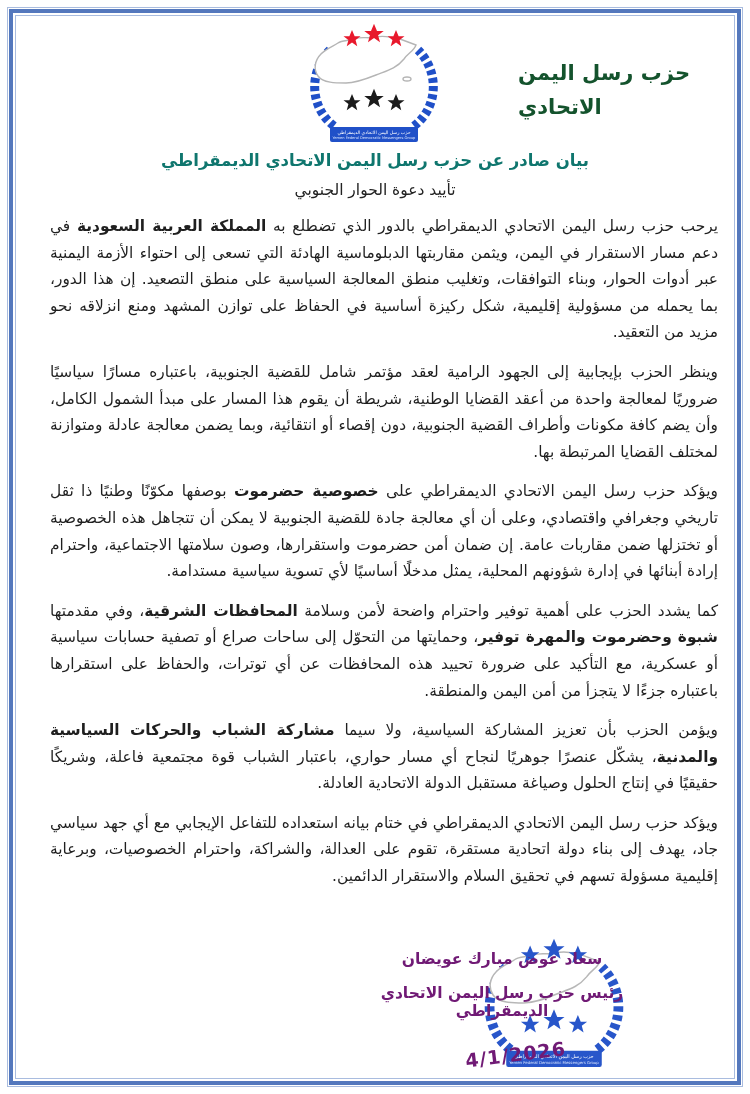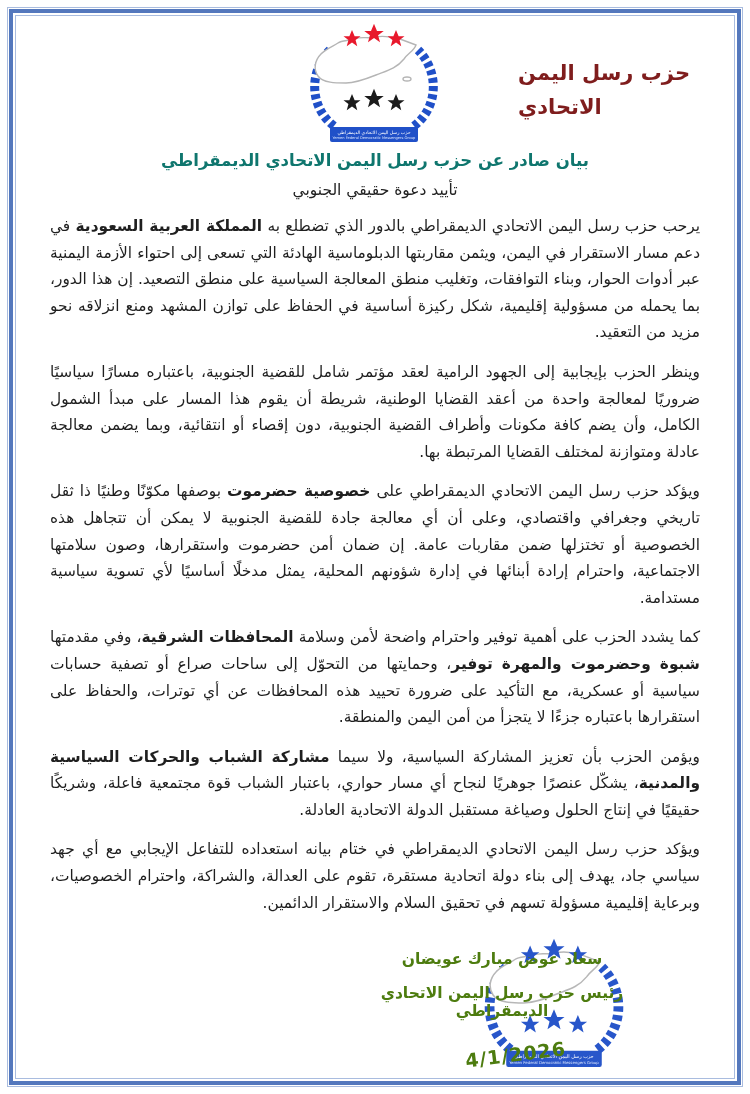--- a/index.html
+++ b/index.html
@@ -19,34 +19,34 @@
   .wreath{fill:none;stroke:var(--emblem-blue);stroke-width:9;stroke-dasharray:5 3.2;}
   .map-outline{fill:#ffffff;stroke:var(--map-gray);stroke-width:1.4;}
   .emblem-top .star-top{fill:var(--star-red);}
   .emblem-top .star-mid{fill:var(--star-dark);}
   .emblem-stamp .star-top,.emblem-stamp .star-mid{fill:var(--emblem-blue);}
   .banner-rect{fill:var(--emblem-blue);}
   .banner-text{fill:#ffffff;font-size:4.6px;text-anchor:middle;font-family:"DejaVu Sans",sans-serif;}
   .banner-text-en{fill:#d8e4ff;font-size:3.6px;text-anchor:middle;font-family:"DejaVu Sans",sans-serif;}
 
   .party-name{position:absolute;left:518px;top:56px;width:232px;direction:rtl;text-align:left;
-              font-weight:bold;font-size:21px;line-height:34px;color:#7f1d1d;}
+              font-weight:bold;font-size:21px;line-height:34px;color:#14532d;}
 
   .stmt-title{position:absolute;top:151px;left:0;width:100%;text-align:center;direction:rtl;
               font-weight:bold;font-size:16.5px;color:#0f766e;}
   .stmt-subtitle{position:absolute;top:181px;left:0;width:100%;text-align:center;direction:rtl;
               font-size:15.5px;color:#222;}
 
-  .stmt-body{position:absolute;top:213px;left:50px;right:50px;direction:rtl;text-align:justify;
+  .stmt-body{position:absolute;top:213px;left:50px;right:32px;direction:rtl;text-align:justify;
              font-size:15.4px;line-height:26.6px;color:var(--text);}
   .stmt-body p{margin:0 0 13px 0;}
   .stmt-body b{font-weight:bold;}
 
   .signature-block{position:absolute;left:318px;top:950px;width:368px;text-align:center;
-                   direction:rtl;z-index:3;color:#4d7c0f;}
+                   direction:rtl;z-index:3;color:#701a75;}
   .signature-name{font-weight:bold;font-size:15.5px;margin:0 0 8px 0;}
   .signature-title{font-weight:bold;font-size:15.5px;margin:16px;}
   .signature-date{display:inline-block;font-weight:bold;font-size:19px;margin-top:9px;
                   transform:rotate(-7deg) translateX(14px);direction:ltr;letter-spacing:1px;}
 </style>
 </head>
 <body>
 
 <div class="page">
   <div class="frame-outer"></div>
@@ -74,21 +74,21 @@
     <rect class="banner-rect" x="26" y="103" width="88" height="15" rx="2"></rect>
     <text class="banner-text" x="70" y="109.5">حزب رسل اليمن الاتحادي الديمقراطي</text>
     <text class="banner-text-en" x="70" y="115">Yemen Federal Democratic Messengers Group</text>
   </svg>
 
   <div class="party-name">
     <div>حزب رسل اليمن الاتحادي</div>
   </div>
 
   <div class="stmt-title">بيان صادر عن حزب رسل اليمن الاتحادي الديمقراطي</div>
-  <div class="stmt-subtitle">تأييد دعوة حقيقي الجنوبي</div>
+  <div class="stmt-subtitle">تأييد دعوة الحوار الجنوبي</div>
 
   <div class="stmt-body">
       <p><span>يرحب حزب رسل اليمن الاتحادي الديمقراطي بالدور الذي تضطلع به </span><b>المملكة العربية السعودية</b><span> في دعم مسار الاستقرار في اليمن، ويثمن مقاربتها الدبلوماسية الهادئة التي تسعى إلى احتواء الأزمة اليمنية عبر أدوات الحوار، وبناء التوافقات، وتغليب منطق المعالجة السياسية على منطق التصعيد. إن هذا الدور، بما يحمله من مسؤولية إقليمية، شكل ركيزة أساسية في الحفاظ على توازن المشهد ومنع انزلاقه نحو مزيد من التعقيد.</span></p>
       <p><span>وينظر الحزب بإيجابية إلى الجهود الرامية لعقد مؤتمر شامل للقضية الجنوبية، باعتباره مسارًا سياسيًا ضروريًا لمعالجة واحدة من أعقد القضايا الوطنية، شريطة أن يقوم هذا المسار على مبدأ الشمول الكامل، وأن يضم كافة مكونات وأطراف القضية الجنوبية، دون إقصاء أو انتقائية، وبما يضمن معالجة عادلة ومتوازنة لمختلف القضايا المرتبطة بها.</span></p>
       <p><span>ويؤكد حزب رسل اليمن الاتحادي الديمقراطي على </span><b>خصوصية حضرموت</b><span> بوصفها مكوّنًا وطنيًا ذا ثقل تاريخي وجغرافي واقتصادي، وعلى أن أي معالجة جادة للقضية الجنوبية لا يمكن أن تتجاهل هذه الخصوصية أو تختزلها ضمن مقاربات عامة. إن ضمان أمن حضرموت واستقرارها، وصون سلامتها الاجتماعية، واحترام إرادة أبنائها في إدارة شؤونهم المحلية، يمثل مدخلًا أساسيًا لأي تسوية سياسية مستدامة.</span></p>
       <p><span>كما يشدد الحزب على أهمية توفير واحترام واضحة لأمن وسلامة </span><b>المحافظات الشرقية</b><span>، وفي مقدمتها </span><b>شبوة وحضرموت والمهرة توفير</b><span>، وحمايتها من التحوّل إلى ساحات صراع أو تصفية حسابات سياسية أو عسكرية، مع التأكيد على ضرورة تحييد هذه المحافظات عن أي توترات، والحفاظ على استقرارها باعتباره جزءًا لا يتجزأ من أمن اليمن والمنطقة.</span></p>
       <p><span>ويؤمن الحزب بأن تعزيز المشاركة السياسية، ولا سيما </span><b>مشاركة الشباب والحركات السياسية والمدنية</b><span>، يشكّل عنصرًا جوهريًا لنجاح أي مسار حواري، باعتبار الشباب قوة مجتمعية فاعلة، وشريكًا حقيقيًا في إنتاج الحلول وصياغة مستقبل الدولة الاتحادية العادلة.</span></p>
       <p><span>ويؤكد حزب رسل اليمن الاتحادي الديمقراطي في ختام بيانه استعداده للتفاعل الإيجابي مع أي جهد سياسي جاد، يهدف إلى بناء دولة اتحادية مستقرة، تقوم على العدالة، والشراكة، واحترام الخصوصيات، وبرعاية إقليمية مسؤولة تسهم في تحقيق السلام والاستقرار الدائمين.</span></p>
     </div>
 

